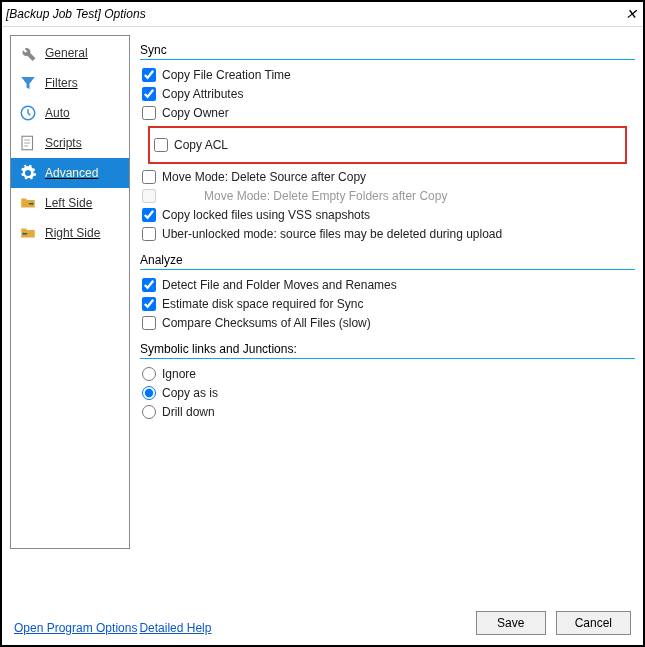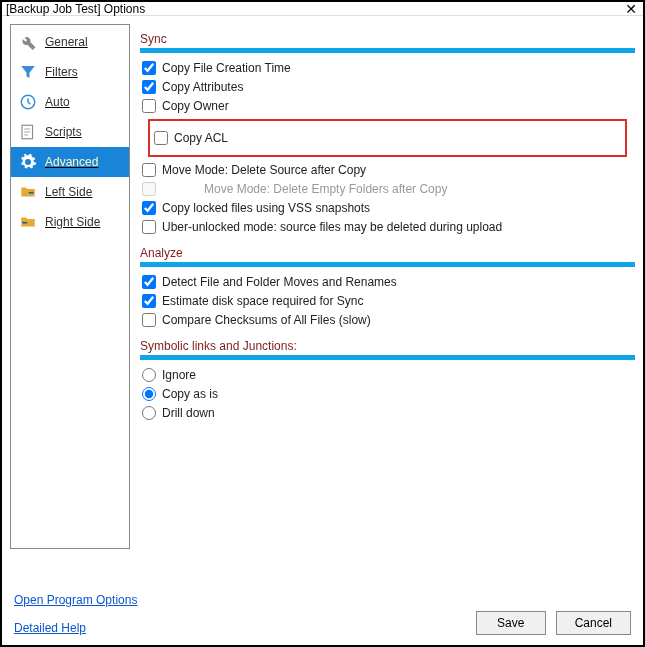--- a/index.html
+++ b/index.html
@@ -1,33 +1,33 @@
 <!DOCTYPE html>
 <html><head>
 <meta charset="utf-8">
 <style>
 * { margin:0; padding:0; box-sizing:border-box; font-family:"Segoe UI",Tahoma,sans-serif; font-size:12px; }
 body { background:#000; }
 .win { width:645px; height:647px; background:#fff; border:2px solid #000; position:relative; display:flex; flex-direction:column; }
-.tb { height:14px; background:#fff; display:flex; align-items:center; justify-content:space-between; padding:0 4px; border-bottom:1px solid #ddd; }
+.tb { height:25px; background:#fff; display:flex; align-items:center; justify-content:space-between; padding:0 4px; border-bottom:1px solid #ddd;font-style:italic; }
 .tb-title { font-size:12px; }
 .tb-close { width:16px; height:16px; display:flex; align-items:center; justify-content:center; cursor:pointer; font-size:14px; }
 .body { flex:1; display:flex; padding:8px; gap:10px; }
 .sidebar { width:120px; border:1px solid #888; background:#fff; display:flex; flex-direction:column; padding:2px 0;text-decoration:underline; }
 .sb-item { display:flex; align-items:center; gap:8px; padding:6px 8px; cursor:pointer; color:#333; }
 .sb-item.selected { background:#1a84d8; color:#fef9c3; }
 .sb-item .ic { width:18px; height:18px; display:flex; align-items:center; justify-content:center; }
 .panel { flex:1; display:flex; flex-direction:column; gap:3px; }
-.sect-h { color:#7f1d1d; padding:2px 0; border-bottom:5px solid #0ea5e9; margin-bottom:4px; margin-top:6px; }
+.sect-h { color:#000000; padding:2px 0; border-bottom:1px solid #0ea5e9; margin-bottom:4px; margin-top:6px; }
 .row { display:flex; align-items:flex-start; gap:6px; padding:1px 2px; color:#222; }
 .row input[type=checkbox], .row input[type=radio] { width:14px; height:14px; }
 .row.disabled { color:#999;gap:48px; }
 .highlight { border:2px solid #d93025; padding:10px 4px; display:inline-flex; align-items:center; gap:6px; margin:2px 8px; }
 .bottom { padding:6px 12px 10px; display:flex; justify-content:space-between; align-items:flex-end; }
-.links { display:flex; flex-direction:column; gap:14px; }
+.links { display:flex; flex-direction:row; gap:2px; }
 .links a { color:#0b57d0; text-decoration:underline; cursor:pointer; }
 .buttons { display:flex; gap:10px;margin-top:48px; }
 .btn { border:1px solid #888; background:#f0f0f0; padding:4px 18px; cursor:pointer; min-width:70px; text-align:center; }
 svg { width:18px; height:18px; }
 </style>
 </head>
 <body>
 
 <div class="win">
   <div class="tb">

